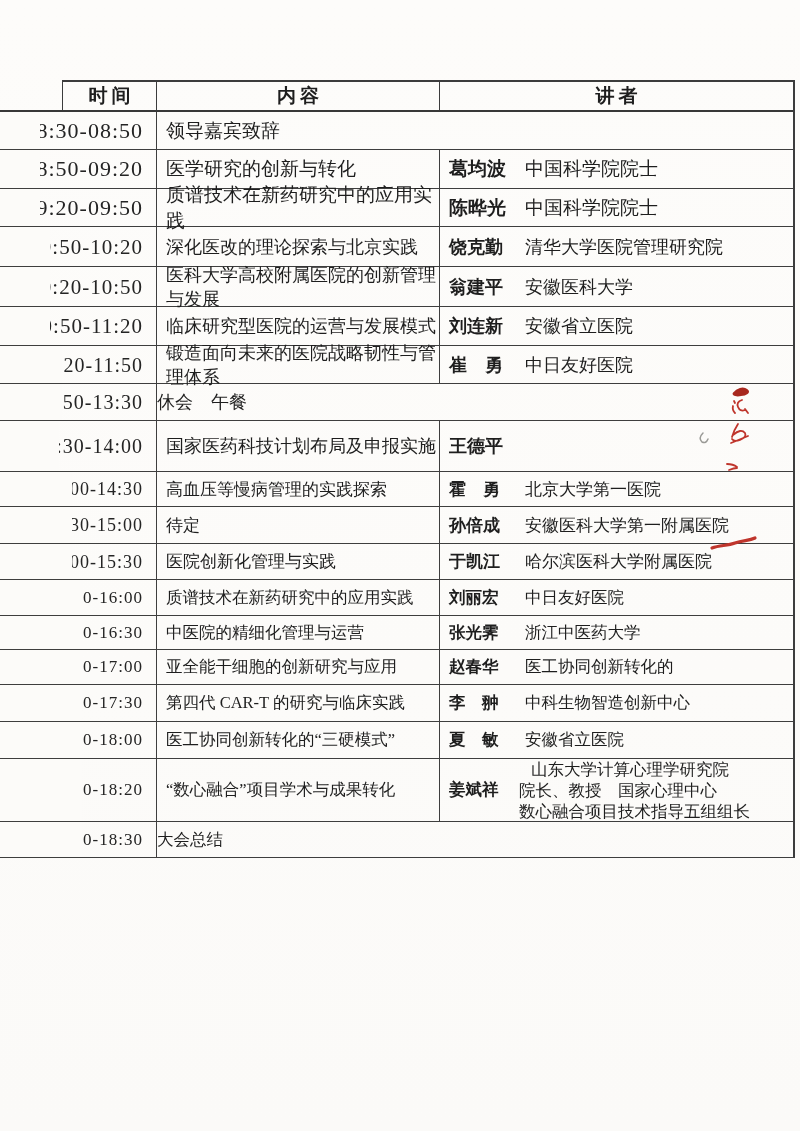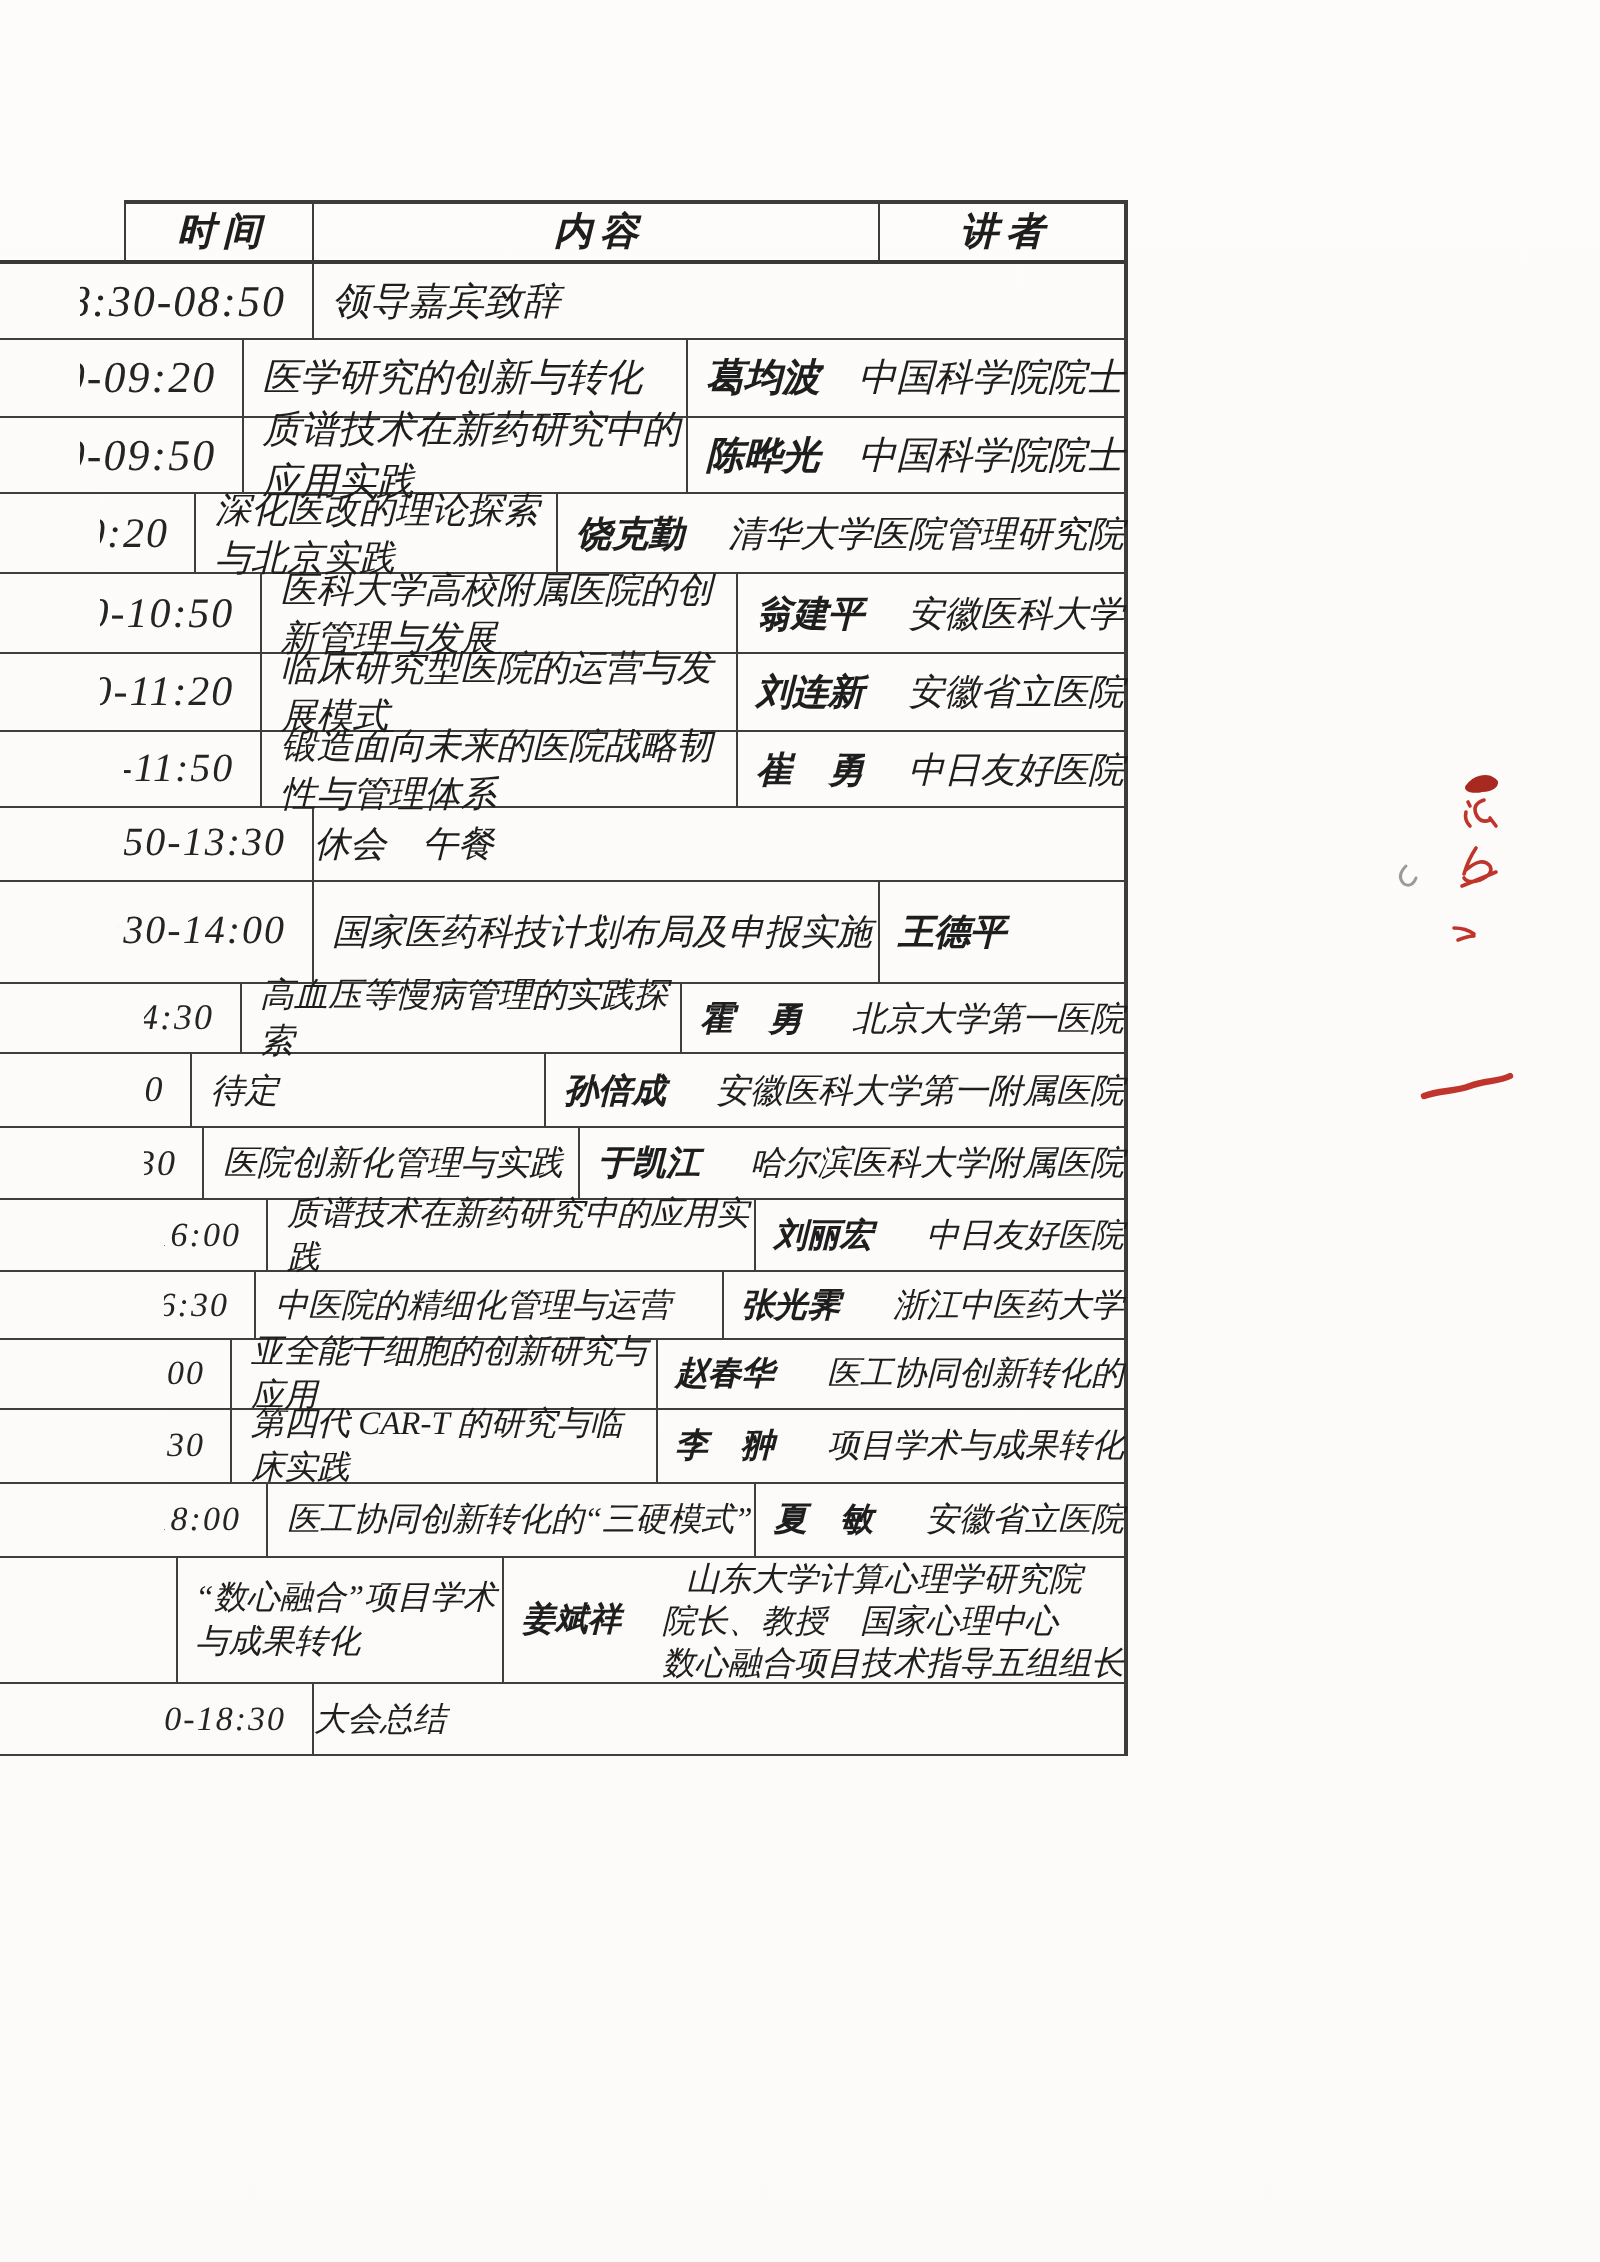--- a/index.html
+++ b/index.html
@@ -1,22 +1,22 @@
 <!DOCTYPE html>
 <html><head>
 <meta charset="utf-8">
 <style>
   html,body{margin:0;padding:0;background:#ffffff;}
   .page{
     position:relative;width:800px;height:1131px;overflow:hidden;
     background:linear-gradient(180deg,#fdfcfa 0%,#fcfbf9 60%,#fbfaf8 100%);
     font-family:"Liberation Serif","DejaVu Serif",serif;color:#1e1e1e;
   }
-  .tw{position:absolute;top:100px;left:0;width:564px;box-sizing:border-box;
-      border-right:2px solid #3c3c3c;font-style:italic;}
+  .tw{position:absolute;top:80px;left:0;width:795px;box-sizing:border-box;
+      border-right:2px solid #3c3c3c;}
   
   .hrow{display:flex;height:30px;border-bottom:2px solid #383838;font-weight:bold;}
   .h-time{width:157px;position:relative;border-right:1.6px solid #3c3c3c;box-sizing:border-box;}
   .h-time-inner{position:absolute;top:0;right:0;bottom:0;left:62px;
       border-top:2px solid #3c3c3c;border-left:1.6px solid #3c3c3c;
       display:flex;align-items:center;justify-content:center;
       font-size:19px;letter-spacing:4px;text-indent:4px;}
   .h-content{width:283px;border-top:2px solid #3c3c3c;border-right:1.6px solid #3c3c3c;
       box-sizing:border-box;display:flex;align-items:center;justify-content:center;
       font-size:19px;letter-spacing:4px;text-indent:4px;}
@@ -265,21 +265,21 @@
     <div class="row szE" style="height:37px">
       <div class="ct" style="--cut:82px">
           <span class="tt">17:00-17:30</span>
           <span class="tmask"></span>
         </div>
       <div class="cc">
           <span>第四代 CAR-T 的研究与临床实践</span>
         </div>
       <div class="cs">
           <span class="nm">李　翀</span>
-          <span class="org">项目学术与成果转化</span>
+          <span class="org">中科生物智造创新中心</span>
         </div>
     </div>
 
     <div class="row szE" style="height:37px">
       <div class="ct" style="--cut:82px">
           <span class="tt">17:30-18:00</span>
           <span class="tmask"></span>
         </div>
       <div class="cc">
           <span>医工协同创新转化的“三硬模式”</span>

